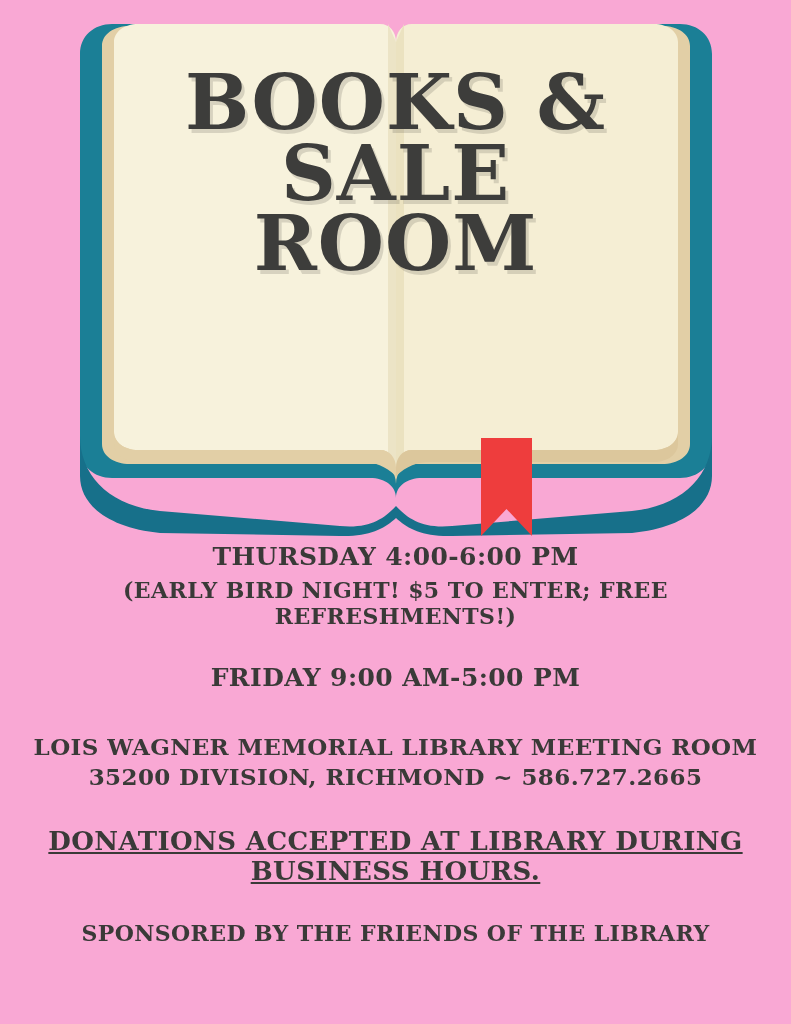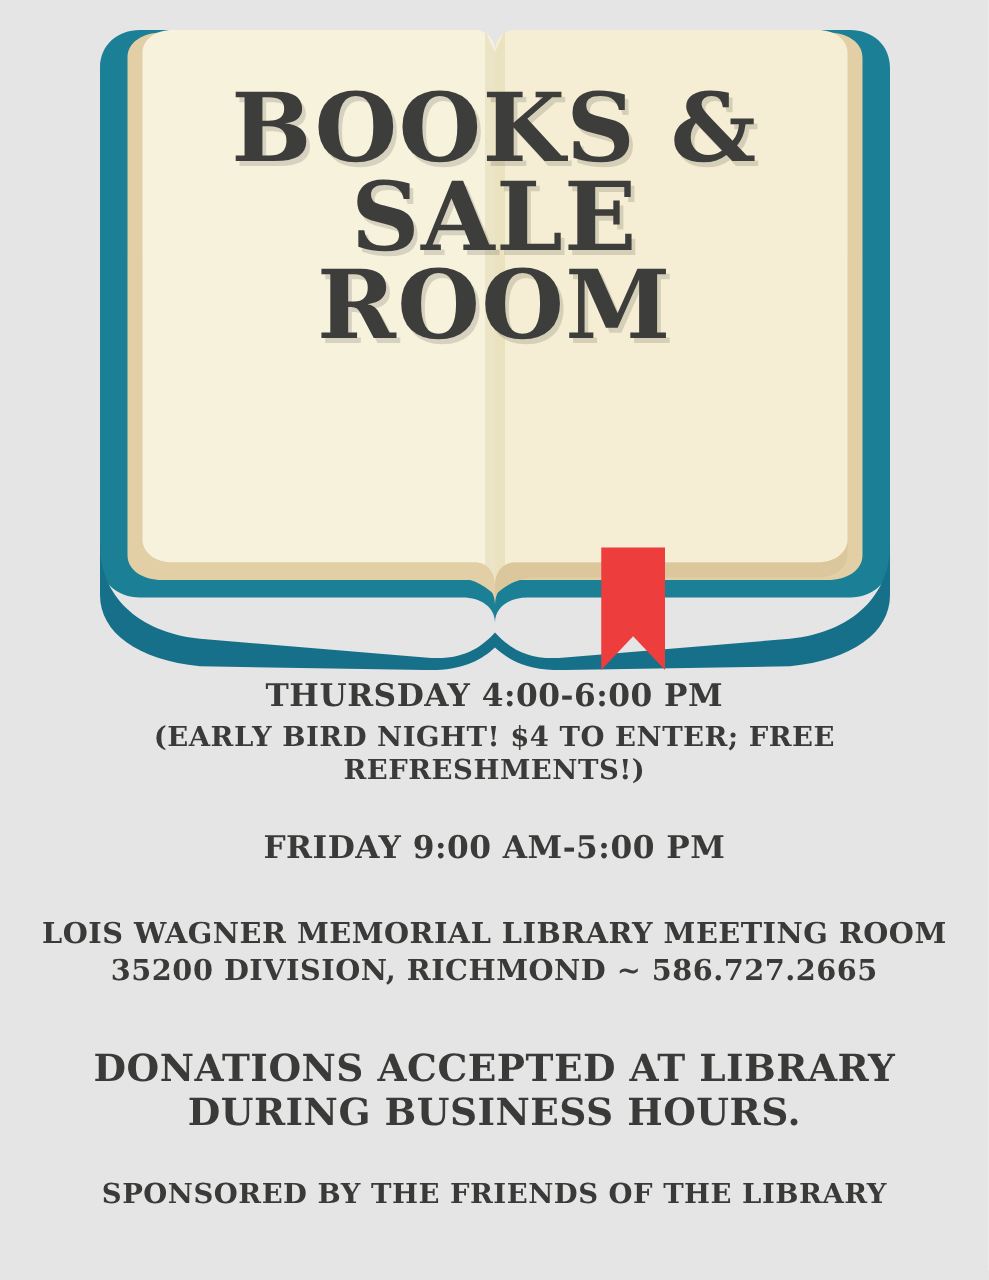--- a/index.html
+++ b/index.html
@@ -13,21 +13,21 @@
     font-family: "Liberation Serif", serif;
     color: #3a3a38;
     overflow: hidden;
     position: relative;
   }
 
   .flyer {
     width: 791px;
     height: 1024px;
     position: relative;
-    background: #e5e5e5;
+    background: #f9a8d4;
     display: flex;
     flex-direction: column;
     align-items: center;
   }
 
   
   .book-wrap {
     position: relative;
     width: 712px;
     height: 530px;
@@ -83,21 +83,21 @@
     letter-spacing: 0.4px;
   }
   .schedule-main { font-size: 25px; margin-top: 4px; }
   .schedule-sub  { font-size: 22px; margin-top: 6px; }
   .gap-lg { margin-top: 34px; }
   .gap-md { margin-top: 30px; }
 
   .venue { font-size: 23px; margin-top: 38px; line-height: 1.45; }
   .venue-2 { font-size: 23px; }
 
-  .donations { font-size: 30px; margin-top: 48px; }
+  .donations { font-size: 26px; margin-top: 36px; text-decoration: underline; }
   .sponsor { font-size: 22px; margin-top: 34px; }
 </style>
 </head>
 <body>
 
 <div class="flyer">
 
   <div class="book-wrap">
     <svg class="book-svg" width="712" height="530" viewBox="0 0 712 530" xmlns="http://www.w3.org/2000/svg">
 
@@ -125,21 +125,21 @@
       <div class="headline-line hl-1">BOOKS &amp;</div>
       <div class="headline-line hl-2">SALE</div>
       <div class="headline-line hl-3">ROOM</div>
     </div>
   </div>
 
   <div class="details">
 
     <div>
       <div class="line schedule-main">THURSDAY 4:00-6:00 PM</div>
-      <div class="line schedule-sub">(EARLY BIRD NIGHT! $4 TO ENTER; FREE REFRESHMENTS!)</div>
+      <div class="line schedule-sub">(EARLY BIRD NIGHT! $5 TO ENTER; FREE REFRESHMENTS!)</div>
     </div>
 
     <div class="gap-lg">
       <div class="line schedule-main">FRIDAY 9:00 AM-5:00 PM</div>
     </div>
 
 
     <div class="line venue">LOIS WAGNER MEMORIAL LIBRARY MEETING ROOM</div>
     <div class="line venue-2">35200 DIVISION, RICHMOND ~ 586.727.2665</div>
 

